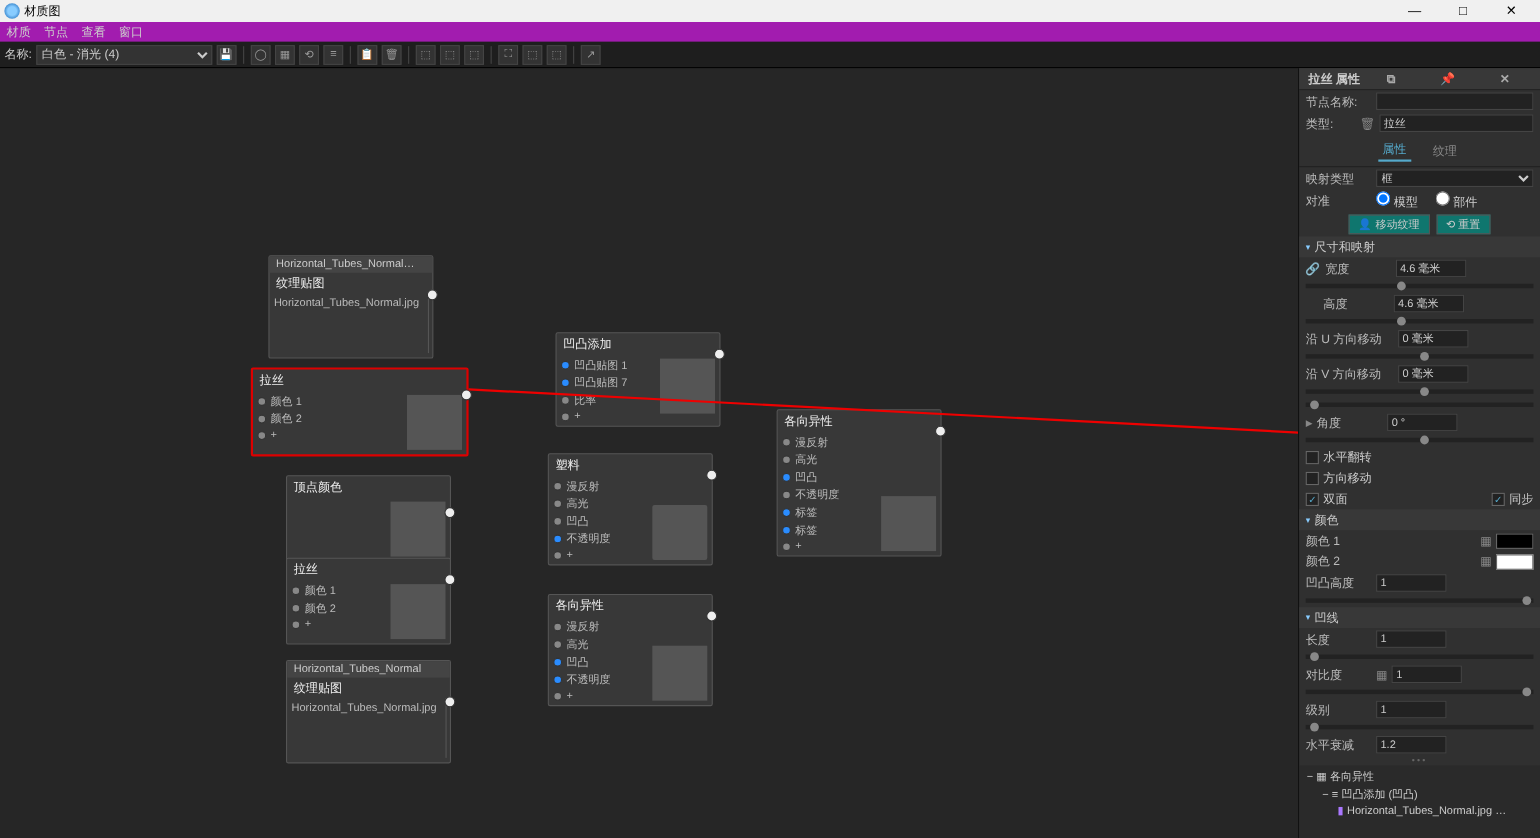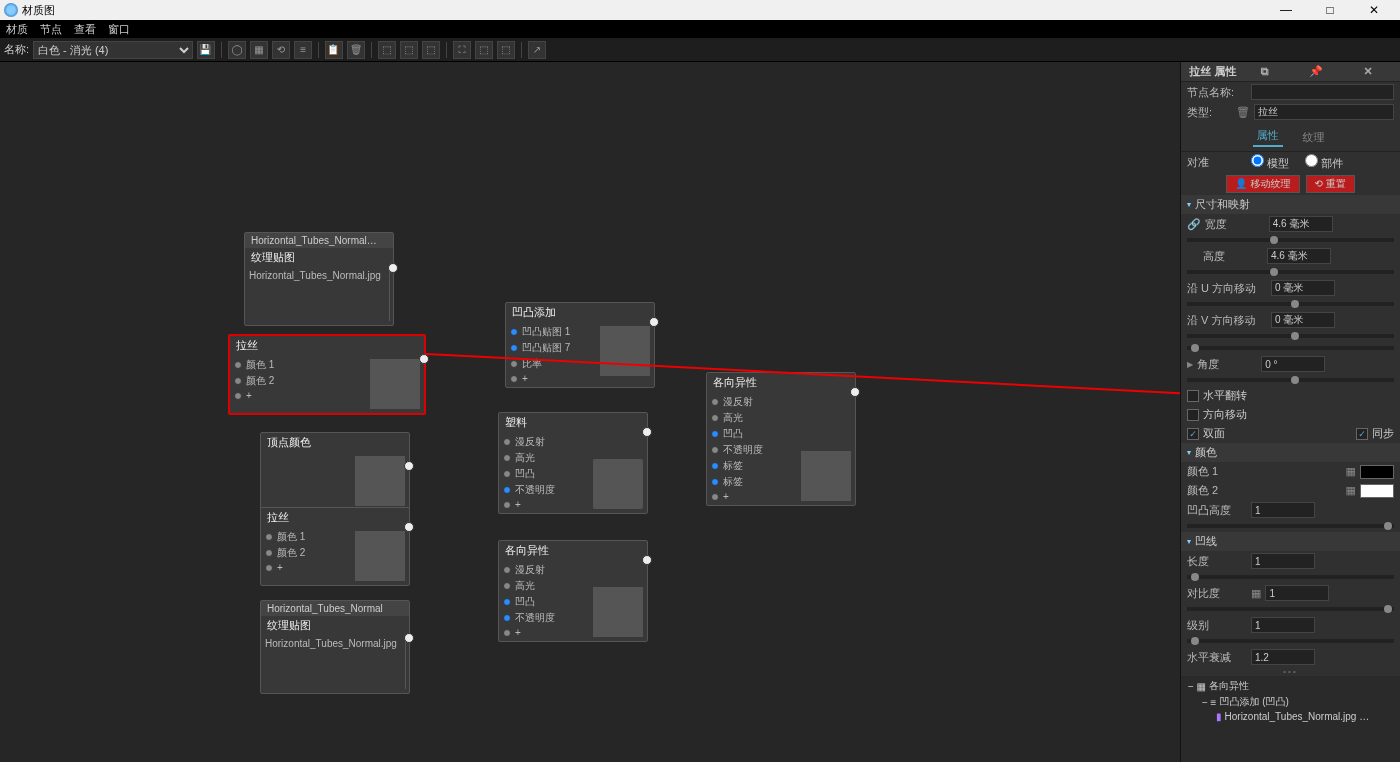--- a/index.html
+++ b/index.html
@@ -1,21 +1,21 @@
 <!DOCTYPE html>
 <html><head>
 <meta charset="utf-8">
 <style>
 * { margin:0; padding:0; box-sizing:border-box; font-family:"Microsoft YaHei",sans-serif; }
 body { background:#1a1a1a; color:#ccc; font-size:11px; overflow:hidden; width:1400px; height:762px; position:relative; }
 .titlebar { height:20px; background:#f0f0f0; color:#000; display:flex; align-items:center; padding:0 4px; }
 .titlebar .ticon { width:14px; height:14px; border-radius:50%; background:radial-gradient(circle,#8cf 40%,#05a 100%); margin-right:4px;}
 .titlebar .spacer{flex:1;}
 .winbtn{width:44px;text-align:center;color:#000;font-size:12px;}
-.menubar { height:18px; background:#000000; color:#ccc; display:flex; gap:12px; padding:0 6px; align-items:center; font-size:11px;}
+.menubar { height:18px; background:#a21caf; color:#ccc; display:flex; gap:12px; padding:0 6px; align-items:center; font-size:11px;}
 .toolbar { height:24px; background:#1e1e1e; border-bottom:1px solid #000; display:flex; align-items:center; padding:0 4px; gap:4px;}
 .toolbar .lbl{color:#ccc;}
 .toolbar select{background:#333;color:#ccc;border:1px solid #444;height:18px;width:160px;font-size:11px;}
 .toolbar .tbtn{width:18px;height:18px;background:#333;border:1px solid #444;display:flex;align-items:center;justify-content:center;color:#999;font-size:10px;}
 .toolbar .sep{width:1px;height:16px;background:#444;margin:0 2px;}
 .main { display:flex; height:700px; }
 .canvas { flex:1; background:#262626; position:relative; overflow:hidden;}
 .panel { width:220px; background:#303030; border-left:1px solid #111; display:flex; flex-direction:column; font-size:11px;}
 
 
@@ -48,21 +48,21 @@
 .panel .ptitle{background:#383838;padding:2px 6px;display:flex;align-items:center;border-bottom:1px solid #222;}
 .panel .ptitle span{flex:1;text-align:center;font-weight:bold;}
 .panel .picon{width:14px;color:#aaa;text-align:center;}
 .prow{display:flex;align-items:center;padding:2px 6px;gap:4px;}
 .prow .pl{width:60px;color:#bbb;}
 .prow input[type=text]{flex:1;background:#222;border:1px solid #444;color:#ccc;height:16px;font-size:10px;padding:0 3px;}
 .prow select{flex:1;background:#222;border:1px solid #444;color:#ccc;height:16px;font-size:10px;}
 .tabrow{display:flex;justify-content:center;gap:16px;padding:4px 0;border-bottom:1px solid #222;align-items:flex-end;}
 .tab{color:#888;padding:2px 4px;}
 .tab.active{color:#5ac;border-bottom:2px solid #5ac;}
-.btn{background:#b91c1c;border:1px solid #555;padding:1px 8px;color:#ccc;font-size:10px;}
+.btn{background:#0f766e;border:1px solid #555;padding:1px 8px;color:#ccc;font-size:10px;}
 .sechead{background:#383838;padding:2px 6px;color:#ccc;display:flex;align-items:center;gap:4px;}
 .sechead .tri{font-size:8px;color:#8cf;}
 .slider{height:4px;background:#222;position:relative;margin:2px 0;}
 .slider .thumb{width:8px;height:8px;background:#888;border-radius:50%;position:absolute;top:-2px;}
 .numbox{width:64px;background:#222;border:1px solid #444;color:#ccc;height:16px;font-size:10px;padding:0 3px;}
 .swatch{width:34px;height:14px;border:1px solid #666;}
 .checkbox{width:12px;height:12px;border:1px solid #666;background:#222;display:inline-flex;align-items:center;justify-content:center;font-size:9px;color:#5ac;}
 .tree{flex:1;background:#2a2a2a;overflow:auto;font-size:10px;padding:2px;}
 .tree .trow{display:flex;align-items:center;gap:3px;padding:1px 2px;}
 .tree .tind{display:inline-block;}
@@ -354,20 +354,24 @@
     <div class="prow">
         <span class="pl">类型:</span>
       <span style="width:14px;color:#888">🗑</span>
       <input type="text" style="flex: 1 1 0%;" value="拉丝">
     </div>
     <div class="tabrow">
       <span class="tab active">属性</span>
       <span class="tab">纹理</span>
     </div>
     <div class="prow">
+        <span class="pl">映射类型</span>
+        <select><option>框</option></select>
+      </div>
+    <div class="prow">
         <span class="pl">对准</span>
       <label><input type="radio" checked="" style=""> <span>模型</span></label>
       <label style="margin-left:12px"><input type="radio" style=""> <span>部件</span></label>
     </div>
     <div class="prow" style="justify-content:center;gap:6px;">
       <button class="btn">👤 <span>移动纹理</span></button>
       <button class="btn">⟲ <span>重置</span></button>
     </div>
 
     <div class="sechead">

